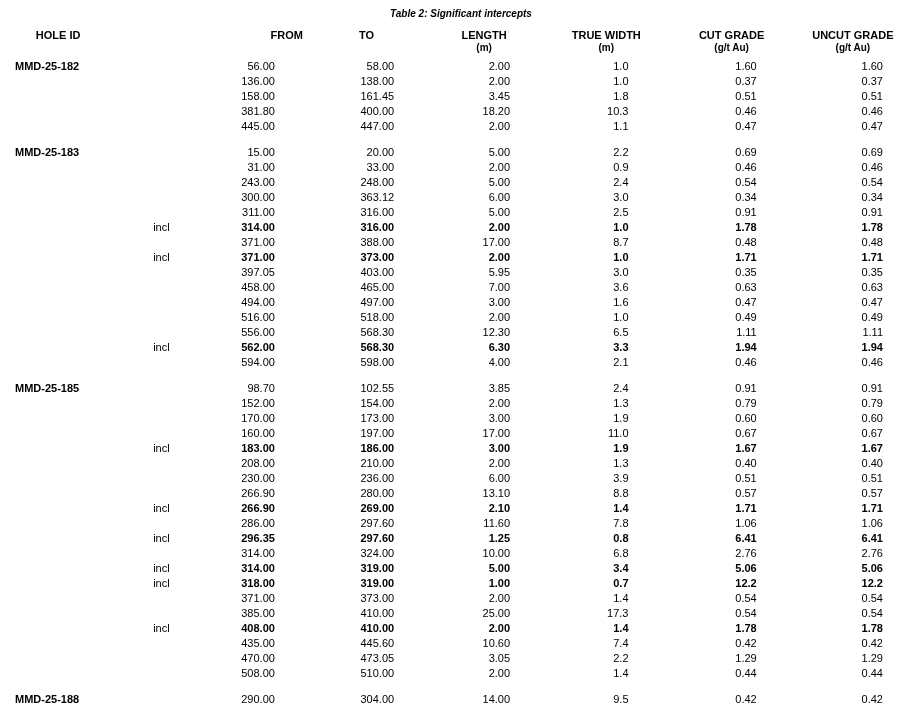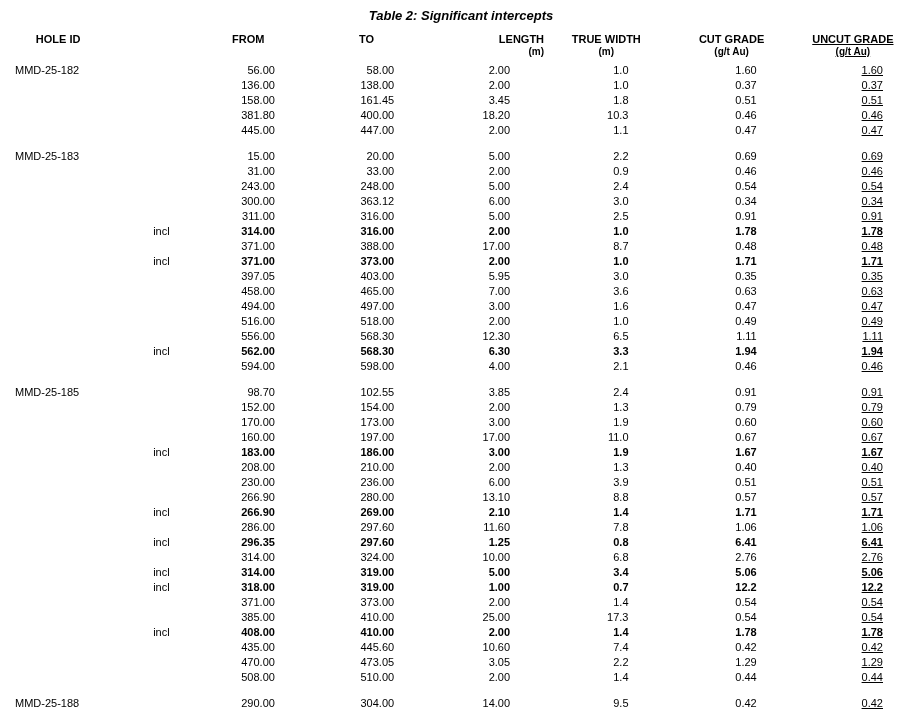--- a/index.html
+++ b/index.html
@@ -17,21 +17,21 @@
   .page {
     position: relative;
     width: 922px;
     height: 713px;
     padding: 0;
   }
   .title {
     text-align: center;
     font-style: italic;
     font-weight: bold;
-    font-size: 13px;
+    font-size: 10px;
     margin-top: 8px;
     margin-bottom: 10px;
   }
   table.intercepts {
     width: 900px;
     margin: 0 auto;
     border-collapse: collapse;
     font-size: 11px;
   }
   table.intercepts th {
@@ -53,36 +53,36 @@
     height: 15px;
   }
   
   .c-hole   { width: 110px; text-align: left;  padding-left: 4px !important; }
   .c-incl   { width: 80px;  text-align: right; padding-right: 14px !important; }
   .c-from   { width: 110px; text-align: right; padding-right: 28px !important; }
   .c-to     { width: 110px; text-align: right; padding-right: 30px !important; }
   .c-len    { width: 105px; text-align: right; padding-right: 34px !important; }
   .c-tw     { width: 105px; text-align: right; padding-right: 40px !important; margin-top: 25px; }
   .c-cut    { width: 110px; text-align: right; padding-right: 38px !important; }
-  .c-uncut  { width: 110px; text-align: right; padding-right: 28px !important; text-decoration: underline; }
+  .c-uncut  { width: 110px; text-align: right; padding-right: 28px !important; }
 
   th.c-hole   { text-align: center; padding-left: 0 !important; }
   th.c-incl   { text-align: center; padding-right: 0 !important; }
-  th.c-from   { text-align: center; padding-right: 0 !important; }
+  th.c-from   { text-align: right; padding-right: 0 !important; }
   th.c-to     { text-align: center; padding-right: 0 !important; }
-  th.c-len    { padding-right: 0 !important; }
+  th.c-len    { text-align: center; padding-right: 0 !important; }
   th.c-tw     { text-align: center; padding-right: 0 !important; }
   th.c-cut    { text-align: center; padding-right: 0 !important; }
   th.c-uncut  { text-align: center; padding-right: 0 !important; }
 
   th.c-from { padding-left: 10px !important; }
   th.c-to   { padding-left: 6px !important; text-align: center; }
 
   .bold { font-weight: bold; }
-  .holeid { font-weight: normal; }
+  .holeid { font-weight: bold; }
   tr.spacer td { height: 11px; line-height: 11px; font-size: 1px; }
 </style>
 </head>
 <body>
 
 <div class="page">
 
   <div class="title">Table 2: Significant intercepts</div>
 
   <table class="intercepts">

